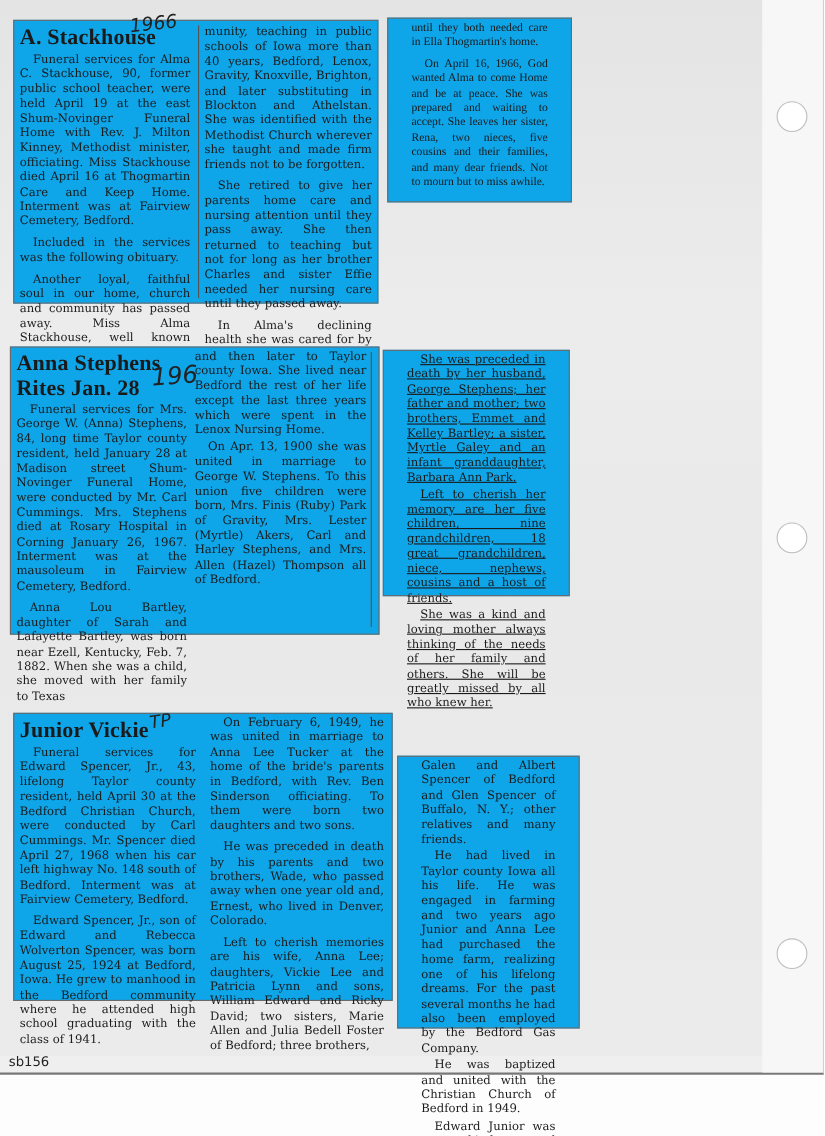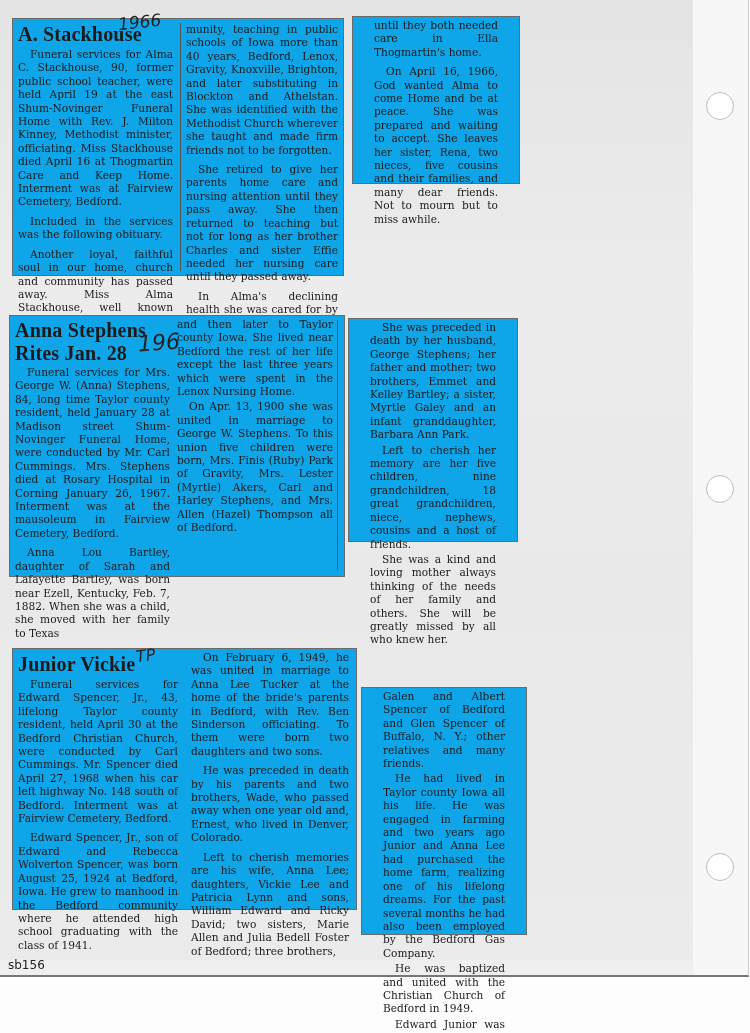--- a/index.html
+++ b/index.html
@@ -37,42 +37,42 @@
         <p>Another loyal, faithful soul in our home, church and community has passed away. Miss Alma Stackhouse, well known citizen in this com-</p>
       </div>
       <div class="rule" style="left:167px; top:4px; height:248px;"></div>
       <div style="position:absolute; left:173px; top:4px; width:152px;">
         <p class="cont">munity, teaching in public schools of Iowa more than 40 years, Bedford, Lenox, Gravity, Knoxville, Brighton, and later substituting in Blockton and Athelstan. She was identified with the Methodist Church wherever she taught and made firm friends not to be forgotten.</p>
         <p>She retired to give her parents home care and nursing attention until they pass away. She then returned to teaching but not for long as her brother Charles and sister Effie needed her nursing care until they passed away.</p>
         <p class="tight">In Alma's declining health she was cared for by her sister Rena for several years</p>
       </div>
     </div>
     <div class="hand" style="left:118px; top:12px; font-size:17px; transform:rotate(-6deg);">1966</div>
-    <div class="clip b" style="left:352px; top:16px; width:168px; height:168px;">
+    <div class="clip b" style="left:352px; top:16px; width:168px; height:168px;font-family:Liberation Serif, serif;">
       <p class="cont">until they both needed care in Ella Thogmartin's home.</p>
       <p>On April 16, 1966, God wanted Alma to come Home and be at peace. She was prepared and waiting to accept. She leaves her sister, Rena, two nieces, five cousins and their families, and many dear friends. Not to mourn but to miss awhile.</p>
     </div>
   </div>
 
   <div>
     <div class="clip b" style="left:9px; top:315px; width:336px; height:262px;">
       <div style="position:absolute; left:5px; top:2px; width:155px;">
         <div class="headline two">Anna Stephens</div>
         <div class="headline two" style="margin-top:0;">Rites Jan. 28</div>
         <p>Funeral services for Mrs. George W. (Anna) Stephens, 84, long time Taylor county resident, held January 28 at Madison street Shum-Novinger Funeral Home, were conducted by Mr. Carl Cummings. Mrs. Stephens died at Rosary Hospital in Corning January 26, 1967. Interment was at the mausoleum in Fairview Cemetery, Bedford.</p>
         <p class="tight">Anna Lou Bartley, daughter of Sarah and Lafayette Bartley, was born near Ezell, Kentucky, Feb. 7, 1882. When she was a child, she moved with her family to Texas</p>
       </div>
       <div style="position:absolute; left:167px; top:2px; width:156px;">
         <p class="cont tight">and then later to Taylor county Iowa. She lived near Bedford the rest of her life except the last three years which were spent in the Lenox Nursing Home.</p>
         <p class="tight">On Apr. 13, 1900 she was united in marriage to George W. Stephens. To this union five children were born, Mrs. Finis (Ruby) Park of Gravity, Mrs. Lester (Myrtle) Akers, Carl and Harley Stephens, and Mrs. Allen (Hazel) Thompson all of Bedford.</p>
       </div>
       <div class="rule" style="left:327px; top:4px; height:250px;"></div>
     </div>
     <div class="hand" style="left:138px; top:330px; font-size:22px; transform:rotate(-4deg);">196</div>
-    <div class="clip b" style="left:348px; top:318px; width:170px; height:224px;">
+    <div class="clip b" style="left:348px; top:318px; width:170px; height:224px;text-decoration:underline;">
       <p class="tight">She was preceded in death by her husband, George Stephens; her father and mother; two brothers, Emmet and Kelley Bartley; a sister, Myrtle Galey and an infant granddaughter, Barbara Ann Park.</p>
       <p class="tight">Left to cherish her memory are her five children, nine grandchildren, 18 great grandchildren, niece, nephews, cousins and a host of friends.</p>
       <p class="tight">She was a kind and loving mother always thinking of the needs of her family and others. She will be greatly missed by all who knew her.</p>
     </div>
   </div>
 
   <div>
     <div class="clip b" style="left:12px; top:648px; width:345px; height:262px;">
       <div style="position:absolute; left:5px; top:2px; width:160px;">
         <div class="headline">Junior Vickie</div>

